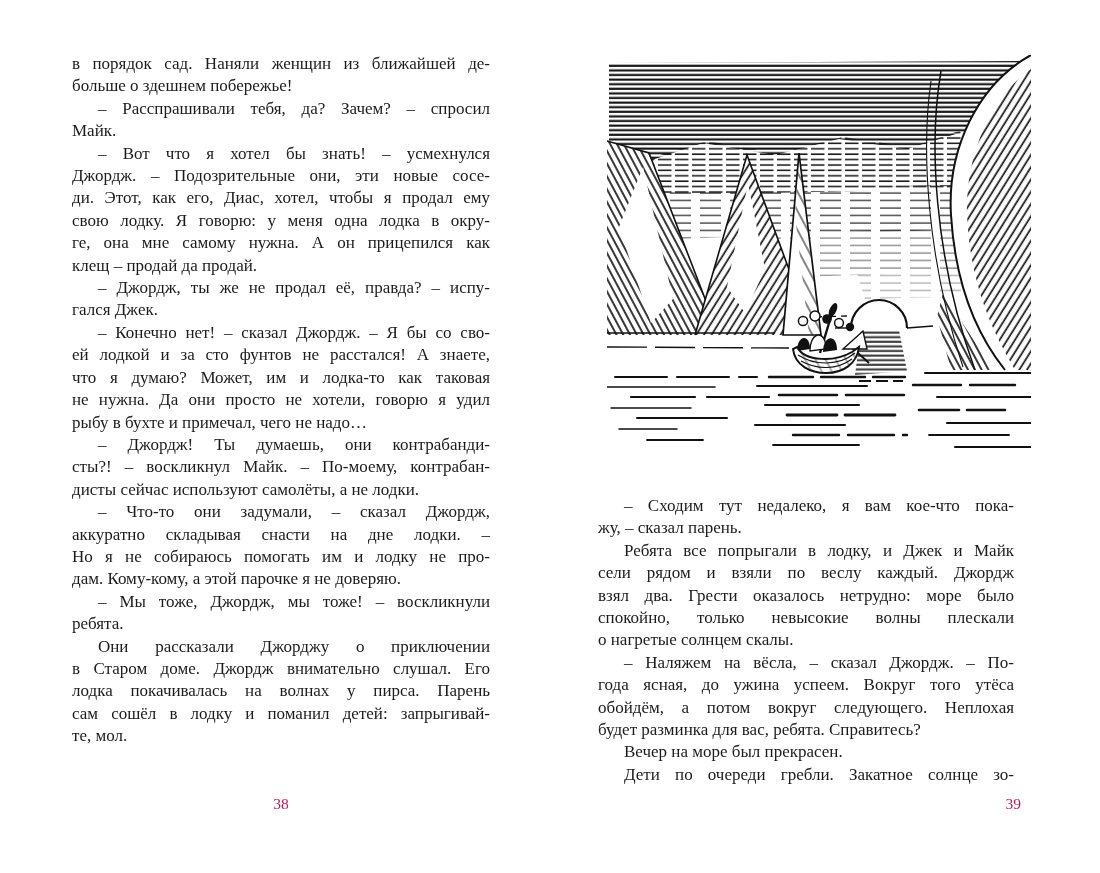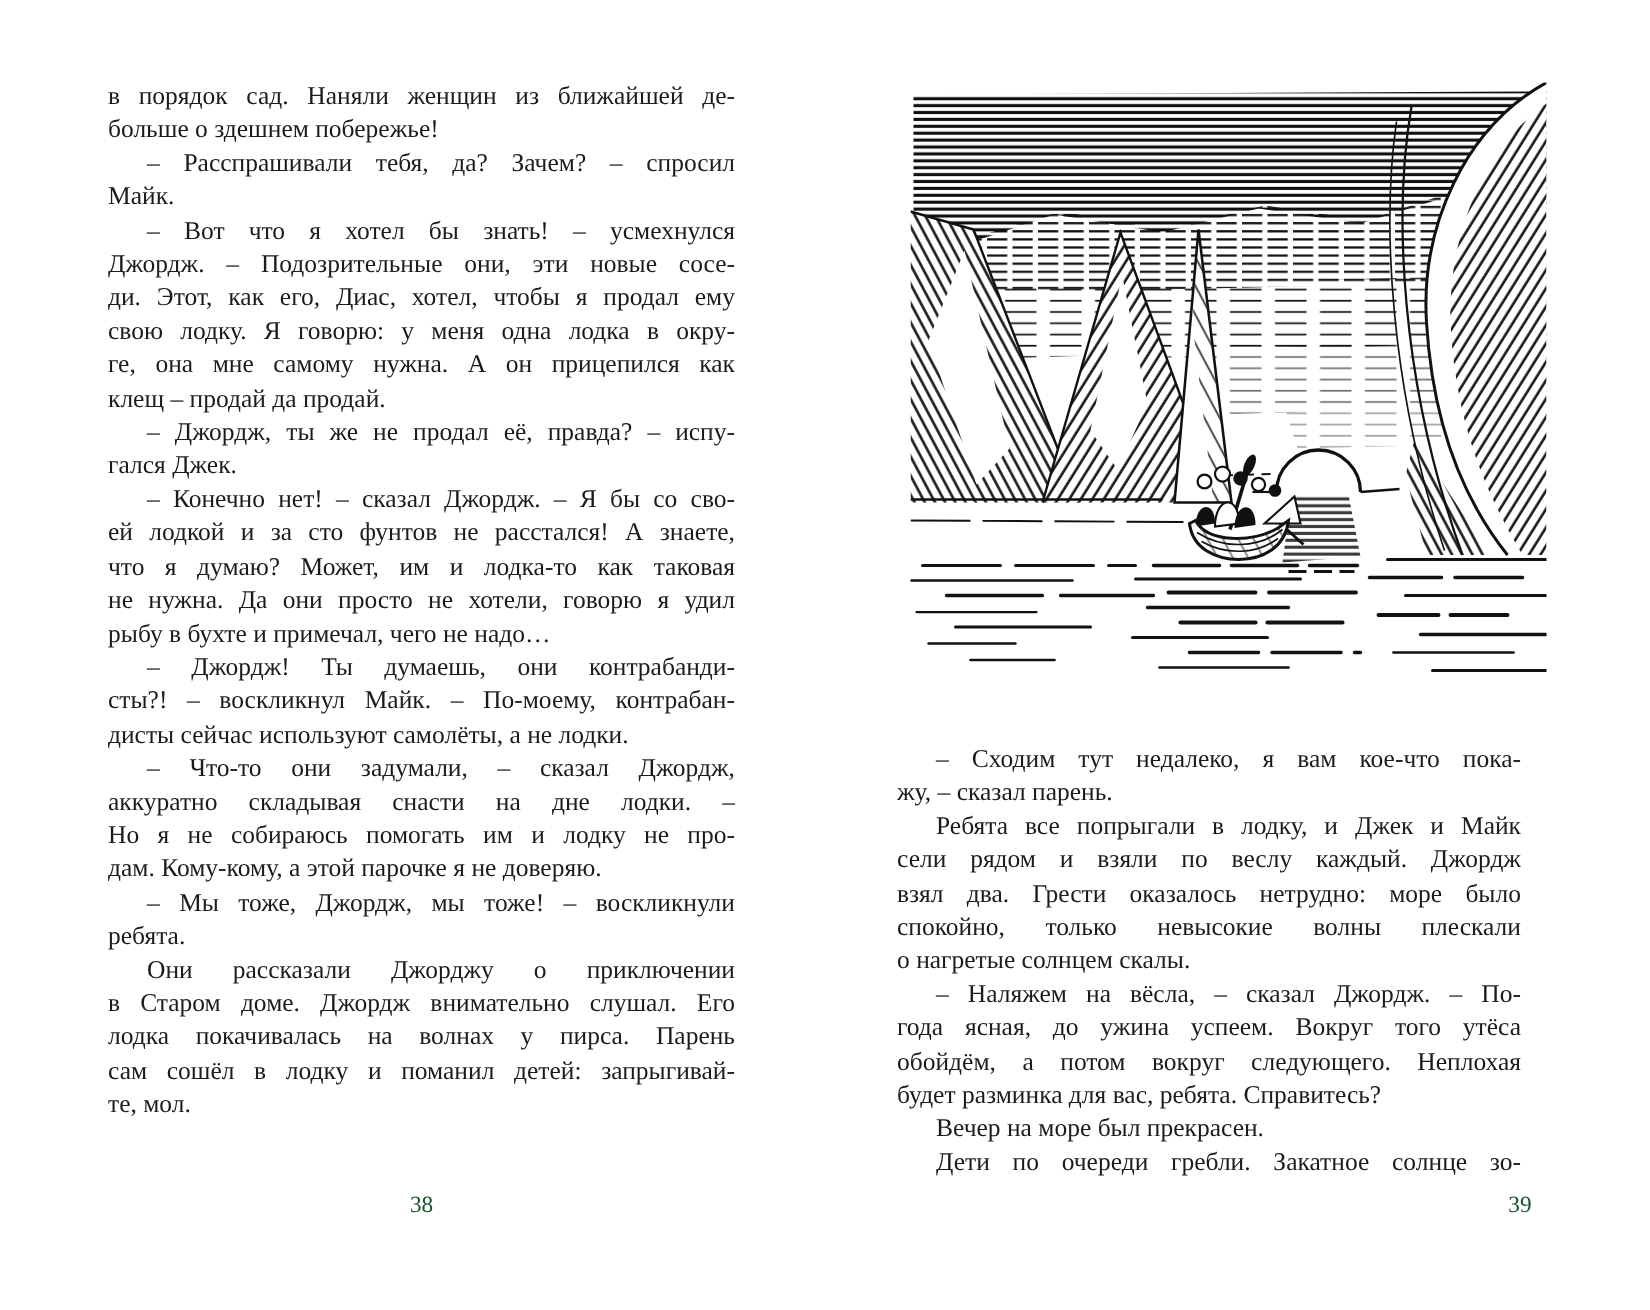--- a/index.html
+++ b/index.html
@@ -8,21 +8,21 @@
     background:#ffffff;color:#1b1b1b;
     font-family:"Liberation Serif","DejaVu Serif",serif;
   }
   .text-col{position:absolute;font-size:17px;line-height:22.4px;}
   #left-col{left:72px;top:53px;width:418px;}
   #right-col{left:598px;top:459px;width:416px;margin-top:36px;}
   .paragraph{margin:0;}
   .ln{text-align:justify;text-align-last:justify;min-height:22.4px;}
   .ln.last{text-align-last:left;}
   .ln.first{text-indent:26px;}
-  .pagenum{position:absolute;top:795px;font-size:15.5px;text-align:center;color:#14532d;}
+  .pagenum{position:absolute;top:795px;font-size:15.5px;text-align:center;color:#be185d;}
   #pn-left{left:72px;width:418px;}
   #pn-right{left:605px;width:416px;text-align:right;}
   figure.illustration{position:absolute;left:607px;top:55px;width:424px;height:398px;margin:0;}
   figure.illustration svg{display:block;width:100%;height:100%;}
 </style>
 </head>
 <body>
 
 <div>
 

